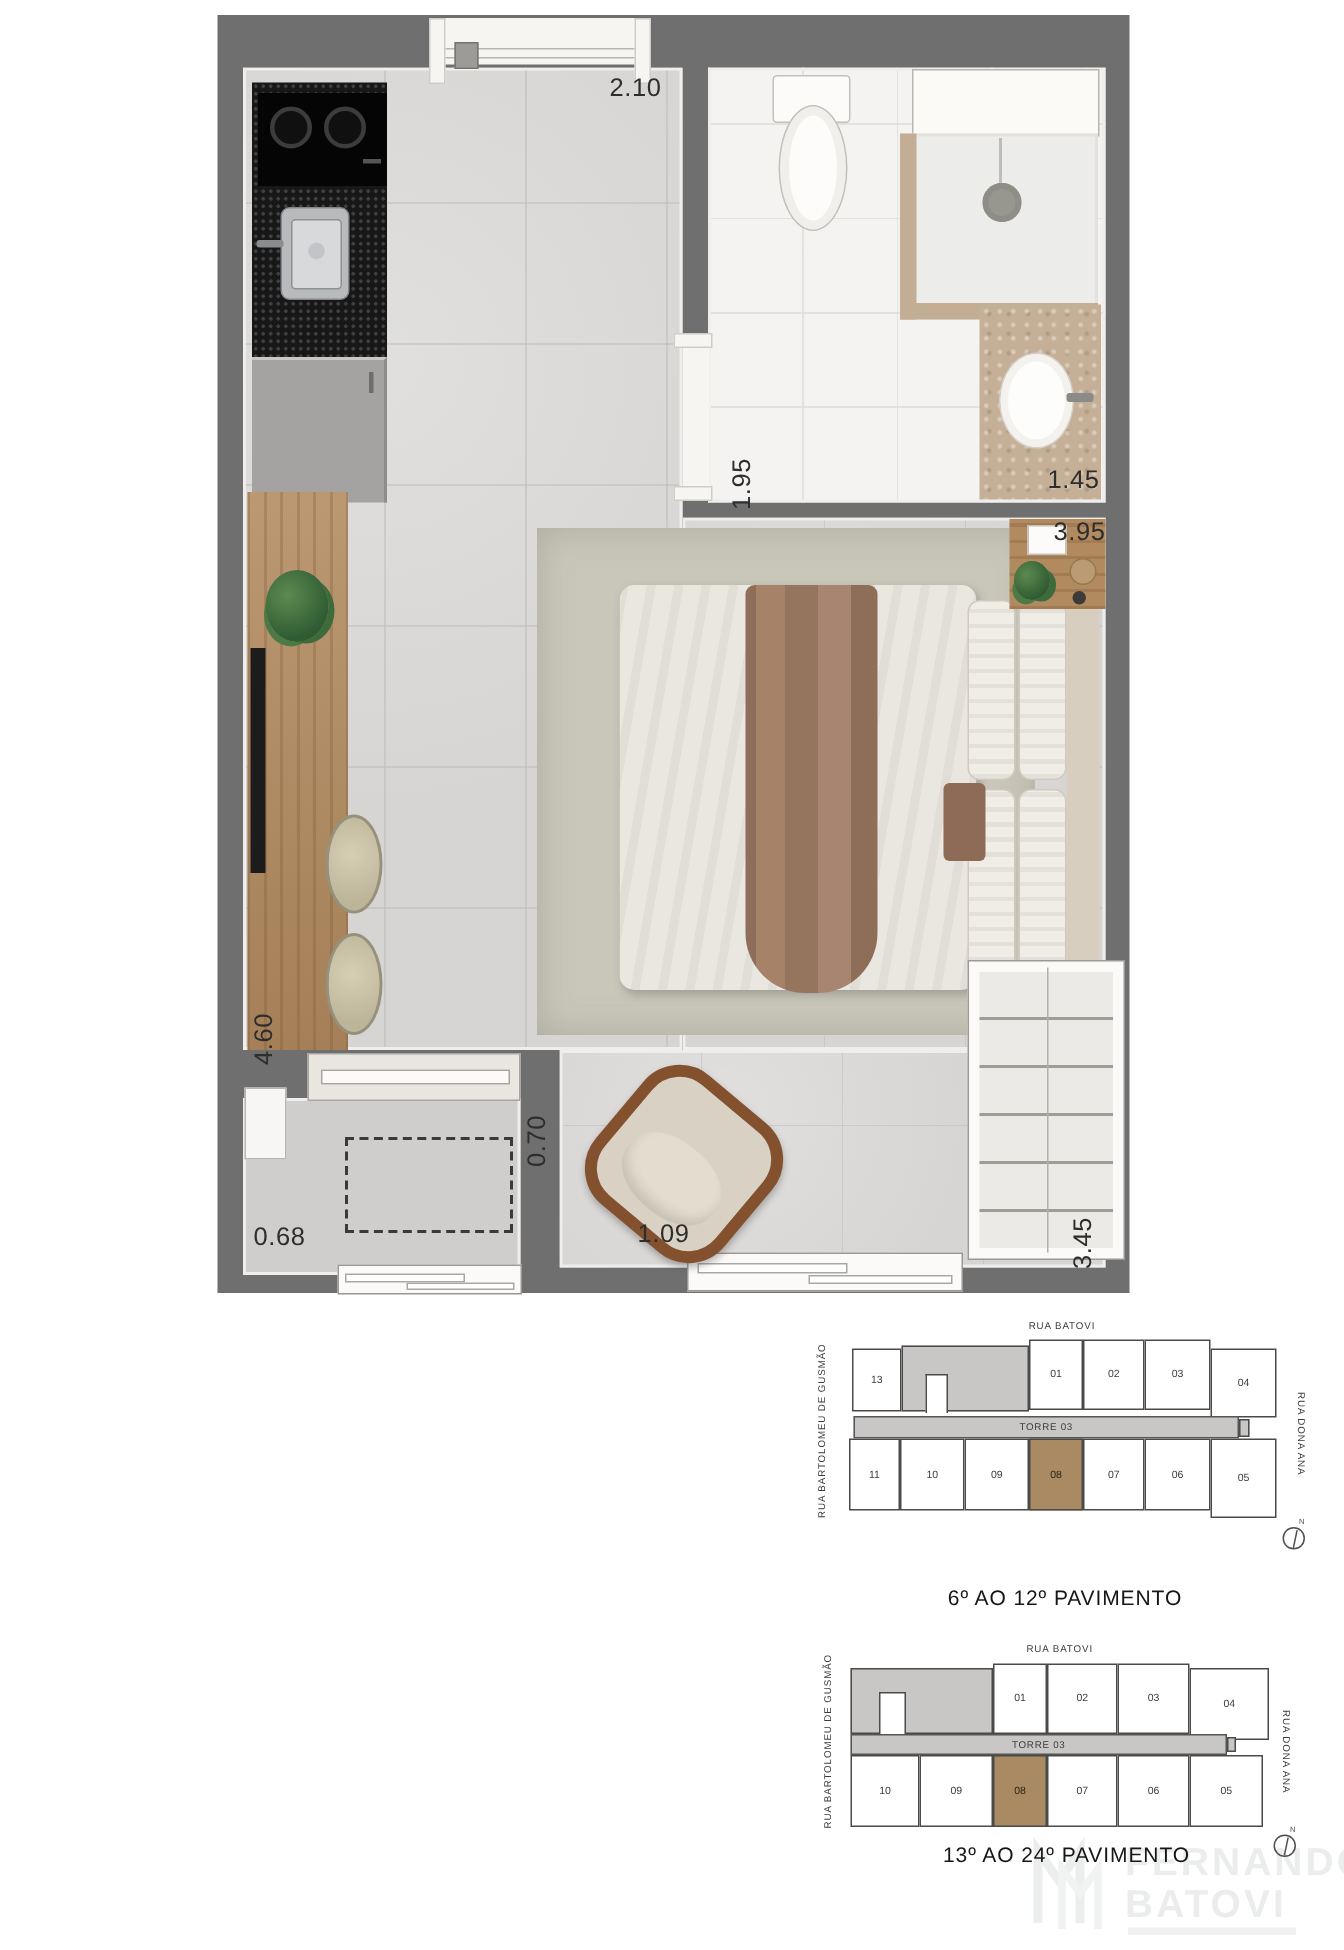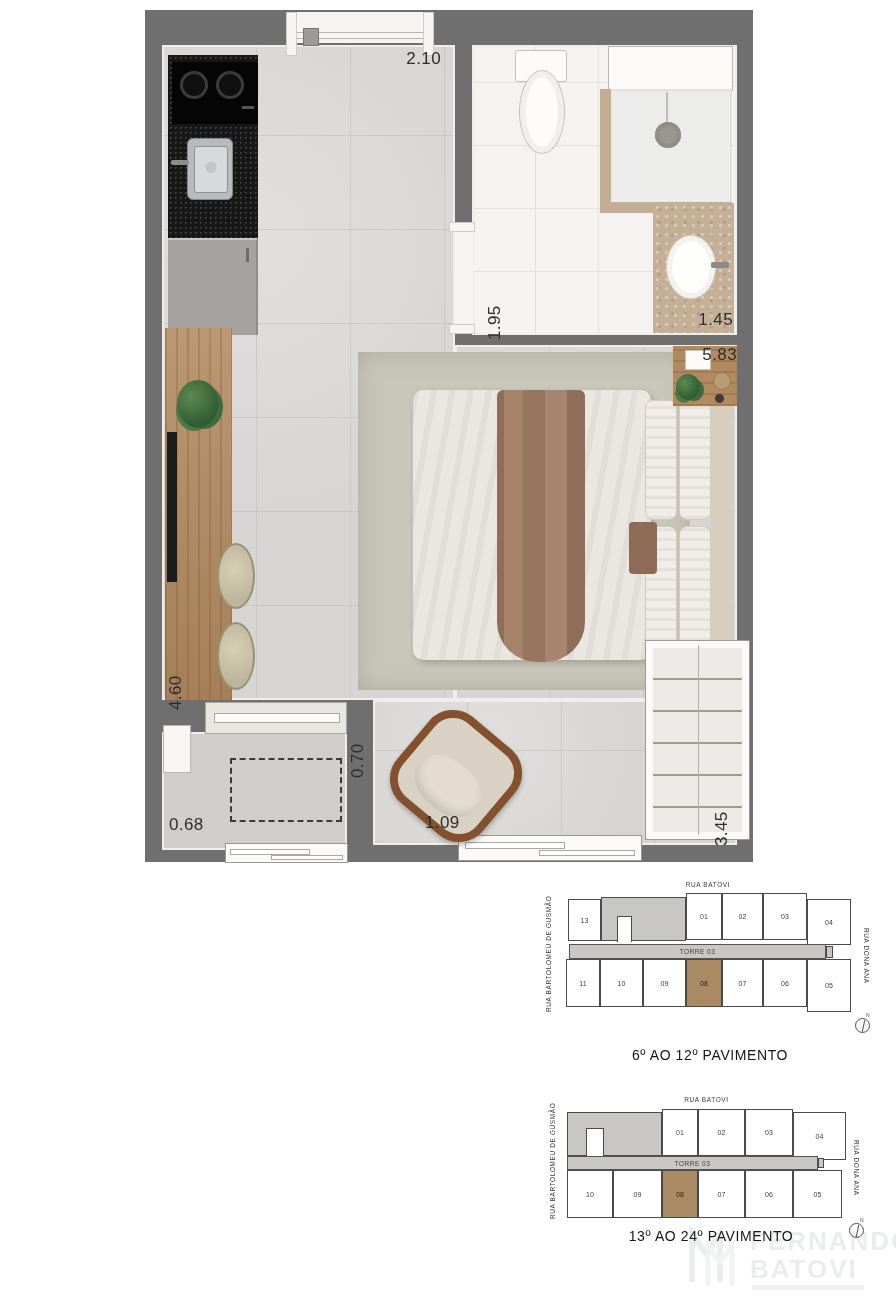--- a/index.html
+++ b/index.html
@@ -203,21 +203,21 @@
     <div class="curb" style="left:455px;top:192px;width:132px;height:11px"></div>
     <div style="left:521px;top:82px;width:2px;height:42px;background:#bdbdbb"></div>
     <div class="drain" style="left:510px;top:112px;width:26px;height:26px"></div>
     <div class="vanity" style="left:508px;top:193px;width:81px;height:130px"></div>
     <div class="basin" style="left:521px;top:225px;width:50px;height:64px"></div>
     <div style="left:566px;top:252px;width:18px;height:6px;background:#8a8a88;border-radius:2px"></div>
 
     <div class="dim dim--r" style="left:250px;top:40px;width:46px">2.10</div>
     <div class="dim vtext" style="left:341px;top:280px;height:50px">1.95</div>
     <div class="dim dim--r" style="left:548px;top:301px;width:40px">1.45</div>
-    <div class="dim dim--r" style="left:550px;top:336px;width:42px">5.83</div>
+    <div class="dim dim--r" style="left:550px;top:336px;width:42px">3.95</div>
     <div class="dim vtext" style="left:22px;top:650px;height:50px">4.60</div>
     <div class="dim" style="left:24px;top:806px">0.68</div>
     <div class="dim vtext" style="left:204px;top:718px;height:50px">0.70</div>
     <div class="dim" style="left:280px;top:804px">1.09</div>
     <div class="dim vtext" style="left:568px;top:786px;height:50px">3.45</div>
   </div>
 
   <svg width="58" height="62" viewBox="0 0 58 62" style="position:absolute;left:688px;top:1224px">
     <polyline points="4,58 4,10 18,30 32,10 32,58" fill="none" stroke="#ecEEed" stroke-width="6"></polyline>
     <polyline points="20,62 20,22 32,38 44,22 44,62" fill="none" stroke="#f1f3f2" stroke-width="5"></polyline>
@@ -248,21 +248,21 @@
     <div class="kp-cell" style="left:98px;top:81px;width:43px;height:48px">09</div>
     <div class="kp-cell kp-cell--hl" style="left:141px;top:81px;width:36px;height:48px">08</div>
     <div class="kp-cell" style="left:177px;top:81px;width:41px;height:48px">07</div>
     <div class="kp-cell" style="left:218px;top:81px;width:44px;height:48px">06</div>
     <div class="kp-cell" style="left:262px;top:81px;width:44px;height:53px">05</div>
 
     <div class="compass" style="left:310px;top:140px">
       <div class="needle"></div>
       <div class="nlab">N</div>
     </div>
-    <div class="kp-caption" style="left:0px;top:169px;width:330px;position:absolute">6º AO 12º PAVIMENTO</div>
+    <div class="kp-caption" style="left:0px;top:179px;width:330px;position:absolute">6º AO 12º PAVIMENTO</div>
   </div>
 
   <div class="kp" style="left:550px;top:1095px;width:345px;height:175px">
     <div class="kp-street" style="left:17px;top:1px;width:279px;text-align:center;position:absolute">RUA BATOVI</div>
     <div class="kp-street vtext" style="left:-1px;top:16px;height:108px">RUA BARTOLOMEU DE GUSMÃO</div>
     <div class="kp-street vtext-down" style="left:303px;top:45px;height:60px">RUA DONA ANA</div>
 
     <div class="kp-gray" style="left:17px;top:17px;width:95px;height:44px"></div>
     <div class="kp-notch" style="left:36px;top:33px;width:18px;height:28px"></div>
 

